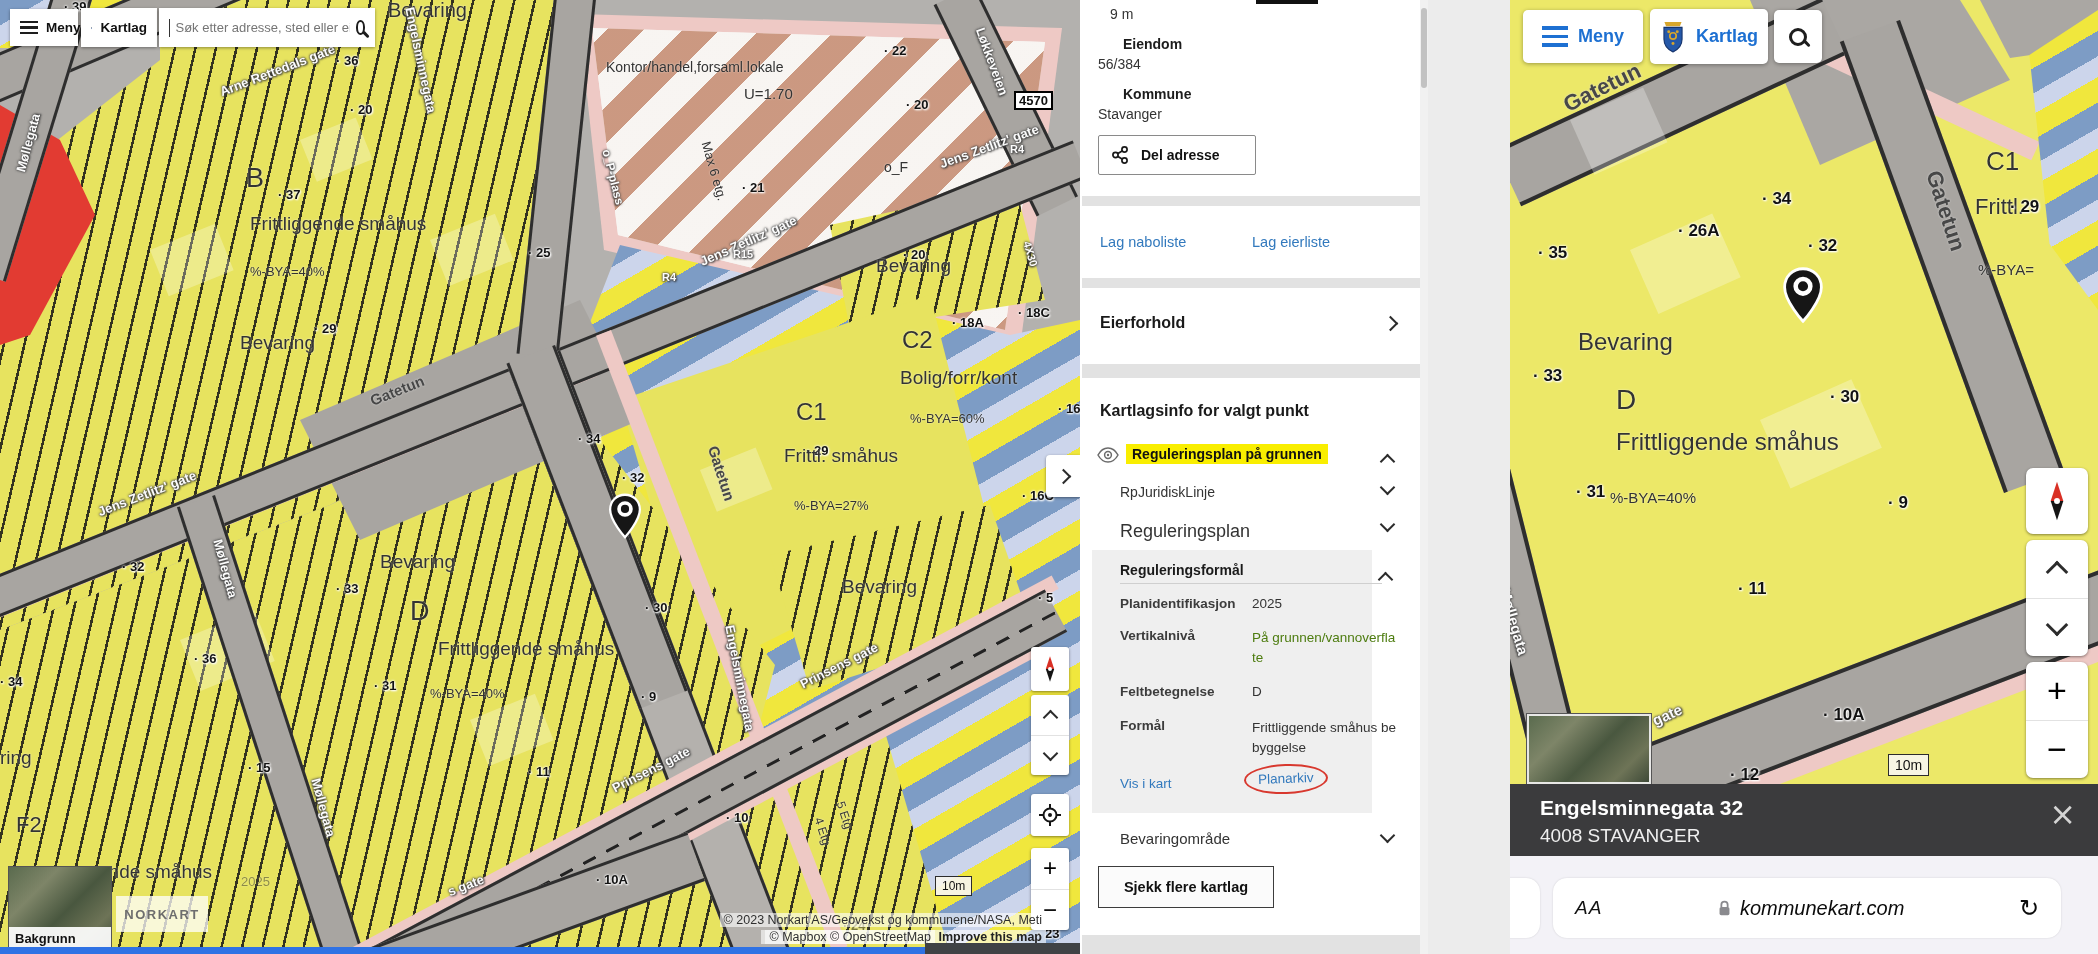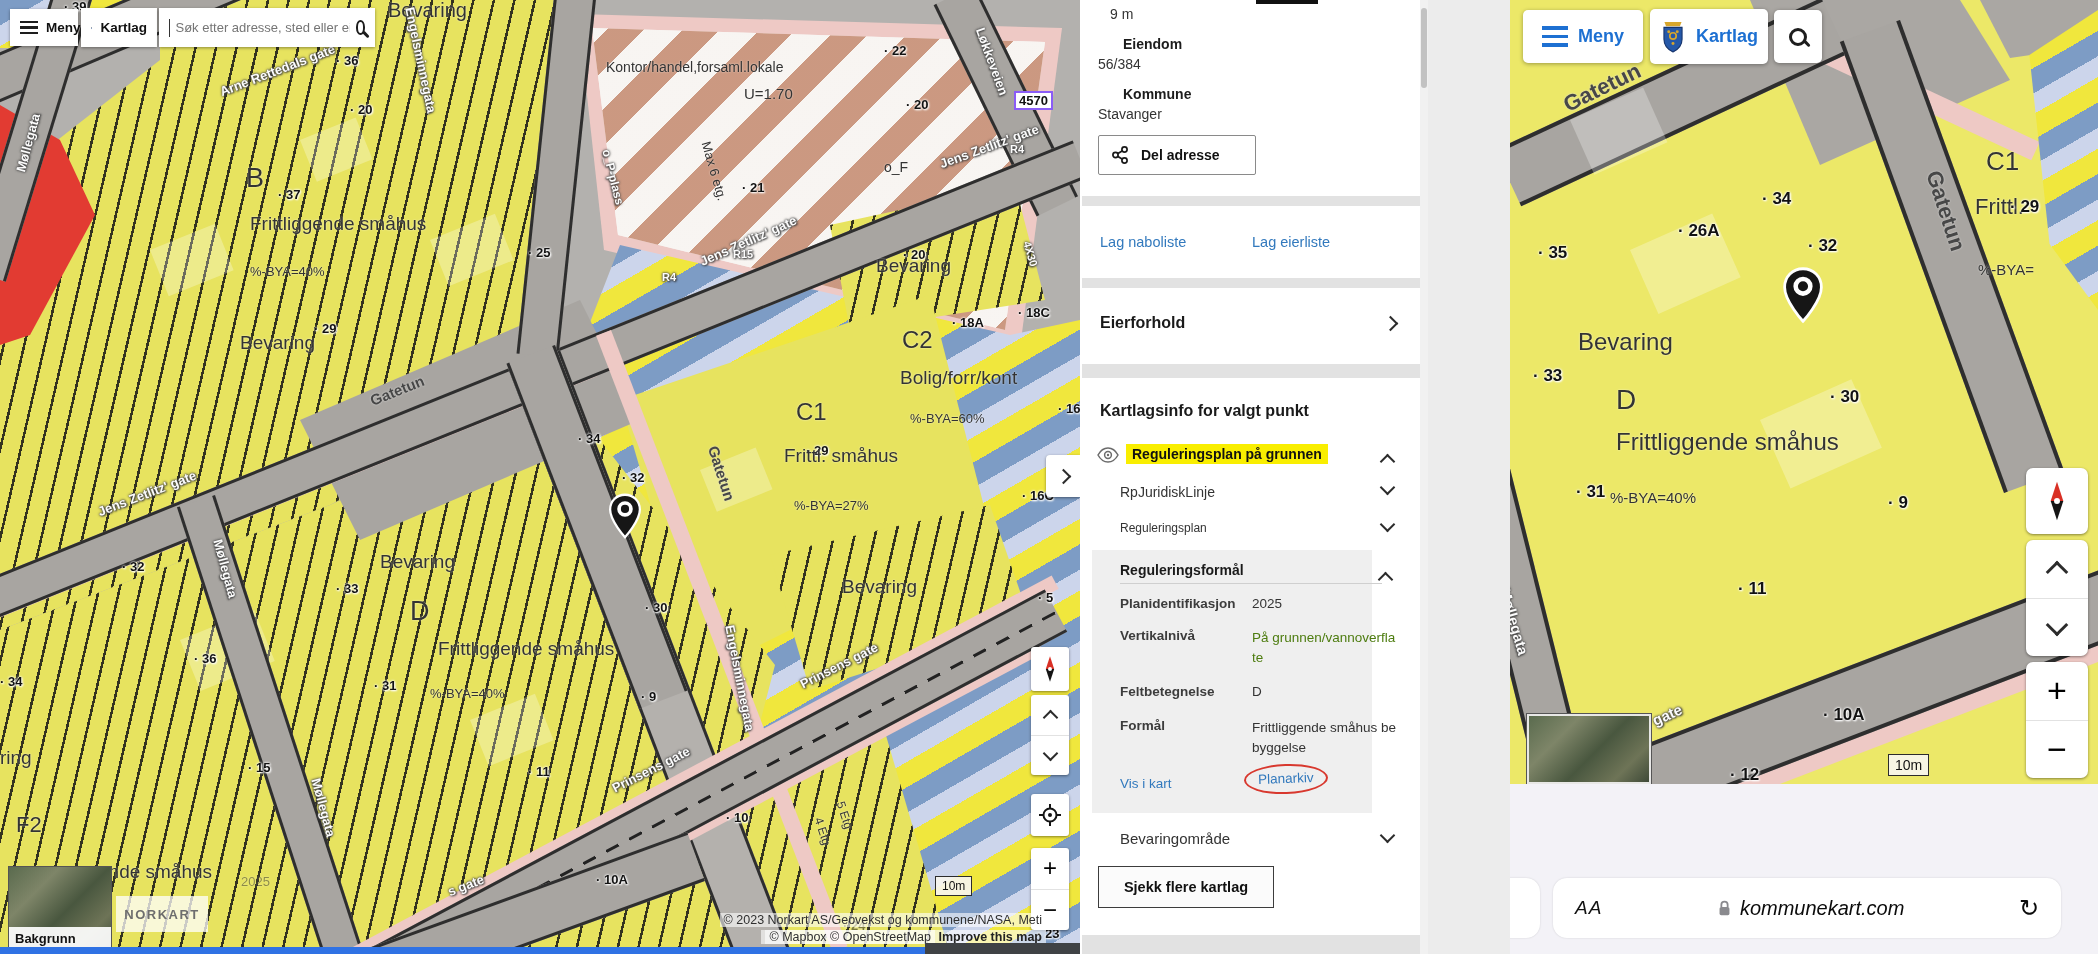--- a/index.html
+++ b/index.html
@@ -17,21 +17,21 @@
   .hatch-m{background-image:repeating-linear-gradient(103deg,rgba(20,20,20,.85) 0 3.5px,transparent 3.5px 30px);}
   .stripes{background:repeating-linear-gradient(150deg,#7d9cc5 0 22px,#ccd5eb 22px 40px,#f0e73d 40px 62px);}
   .kontor{background:repeating-linear-gradient(135deg,rgba(196,137,110,.85) 0 26px,rgba(248,245,242,.95) 26px 54px),#f5f1ee;}
   .shade{background:rgba(255,255,255,.28);}
   .mlbl{position:absolute;transform-origin:0 0;white-space:nowrap;font-size:13px;color:#3a3a3a;line-height:1;}
   .mlbl.zone-t{color:#333;text-shadow:0 0 2px rgba(255,255,255,.7);background:none;border:none;}
   .mlbl.num{font-weight:700;color:#121212;text-shadow:0 0 2px #fff,0 0 3px #fff,1px 1px 2px #fff;}
   .mlbl.num::before{content:"· ";}
   .mlbl.street{color:#fcfcfc;text-shadow:0 0 2px #4a4a4a,0 0 3px #4a4a4a,1px 1px 2px #3a3a3a;font-weight:700;}
   .mlbl.street-d{color:#474747;font-weight:700;text-shadow:0 0 2px #ddd;}
-  .mlbl.badge{background:#fff;border:2px solid #8b5cf6;padding:1px 3px;font-weight:700;color:#111;}
+  .mlbl.badge{background:#fff;border:2px solid #000000;padding:1px 3px;font-weight:700;color:#111;}
   .mlbl.faint{opacity:.5;}
 
   
   .pin{position:absolute;z-index:30;}
 
   
   .ctl{position:absolute;background:#fff;border-radius:3px;box-shadow:0 1px 3px rgba(0,0,0,.45);display:flex;align-items:center;justify-content:center;z-index:40;}
   .ctl-stack{position:absolute;background:#fff;border-radius:3px;box-shadow:0 1px 3px rgba(0,0,0,.45);display:flex;flex-direction:column;z-index:40;}
   .ctl-stack>div{flex:1;display:flex;align-items:center;justify-content:center;}
   .ctl-stack>div+div{border-top:1px solid #e2e2e2;}
@@ -326,21 +326,21 @@
       <span style="position:absolute;left:18px;top:24px;font-size:16px;font-weight:700;color:#1a1a1a;">Kartlagsinfo for valgt punkt</span>
       <svg style="position:absolute;left:15px;top:69px;" width="22" height="16" viewBox="0 0 22 16">
           <path d="M1 8 C4 2.5 8 1 11 1s7 1.5 10 7c-3 5.5-7 7-10 7S4 13.5 1 8z" fill="none" stroke="#6b6b6b" stroke-width="1.5"></path>
           <circle cx="11" cy="8" r="3.4" fill="none" stroke="#6b6b6b" stroke-width="1.5"></circle>
           <circle cx="11" cy="8" r="1.2" fill="#6b6b6b"></circle>
         </svg>
       <span class="hl" style="position:absolute;left:44px;top:66px;">Reguleringsplan på grunnen</span>
       <span class="chev up" style="position:absolute;left:300px;top:72px;"></span>
       <span style="position:absolute;left:38px;top:106px;font-size:14px;color:#333;">RpJuridiskLinje</span>
       <span class="chev down" style="position:absolute;left:300px;top:104px;"></span>
-      <span style="position:absolute;left:38px;top:143px;font-size:12px;color:#333;">Reguleringsplan</span>
+      <span style="position:absolute;left:38px;top:143px;font-size:18px;color:#333;">Reguleringsplan</span>
       <span class="chev down" style="position:absolute;left:300px;top:141px;"></span>
 
       <div style="position:absolute;left:10px;top:172px;width:280px;height:263px;background:#efefef;">
         <span style="position:absolute;left:28px;top:12px;font-size:14px;font-weight:700;color:#1a1a1a;">Reguleringsformål</span>
         <div style="position:absolute;left:28px;top:33px;width:262px;height:1px;background:#cfcfcf;"></div>
         <span class="chev up" style="position:absolute;left:288px;top:18px;"></span>
         <div class="row-flex" style="position:absolute;left:28px;top:46px;width:280px;">
           <span style="width:132px;font-size:13.5px;font-weight:700;color:#3c3c3c;flex:none;">Planidentifikasjon</span>
           <span style="width:146px;font-size:13.5px;color:#333;word-break:break-all;">2025</span>
         </div>
@@ -471,20 +471,25 @@
           </div>
         <div>
             <span class="sym" style="font-size:34px;">−</span>
           </div>
       </div>
 
       <div class="sat" style="position:absolute;left:17px;top:714px;width:124px;height:70px;border:2px solid #e8e8e6;box-shadow:0 0 0 1px #555;z-index:40;"></div>
       <div class="scalebox" style="left:378px;top:754px;font-size:14px;"><span>10m</span></div>
     </div>
 
+    <div class="darkbar">
+      <div style="position:absolute;left:30px;top:12px;font-size:21px;font-weight:700;">Engelsminnegata 32</div>
+      <div style="position:absolute;left:30px;top:41px;font-size:19px;color:#efefef;">4008 STAVANGER</div>
+      <div style="position:absolute;right:22px;top:14px;font-size:32px;color:#d4d4d4;line-height:1;cursor:pointer;font-family:'DejaVu Sans',sans-serif;">×</div>
+    </div>
 
     <div class="safari">
       <div class="pill" style="left:-22px;top:22px;width:52px;height:60px;"></div>
       <div class="pill" style="left:43px;top:22px;width:508px;height:60px;display:flex;align-items:center;padding:0 22px;">
         <span style="font-size:19px;color:#111;letter-spacing:1px;">AA</span>
         <span style="flex:1;display:flex;align-items:center;justify-content:center;gap:8px;">
           <svg width="15" height="18" viewBox="0 0 16 20">
               <path d="M4.5 9V6.5a3.5 3.5 0 0 1 7 0V9" fill="none" stroke="#8a8a8e" stroke-width="2"></path>
               <rect x="2.5" y="9" width="11" height="9" rx="1.8" fill="#8a8a8e"></rect>
             </svg>

